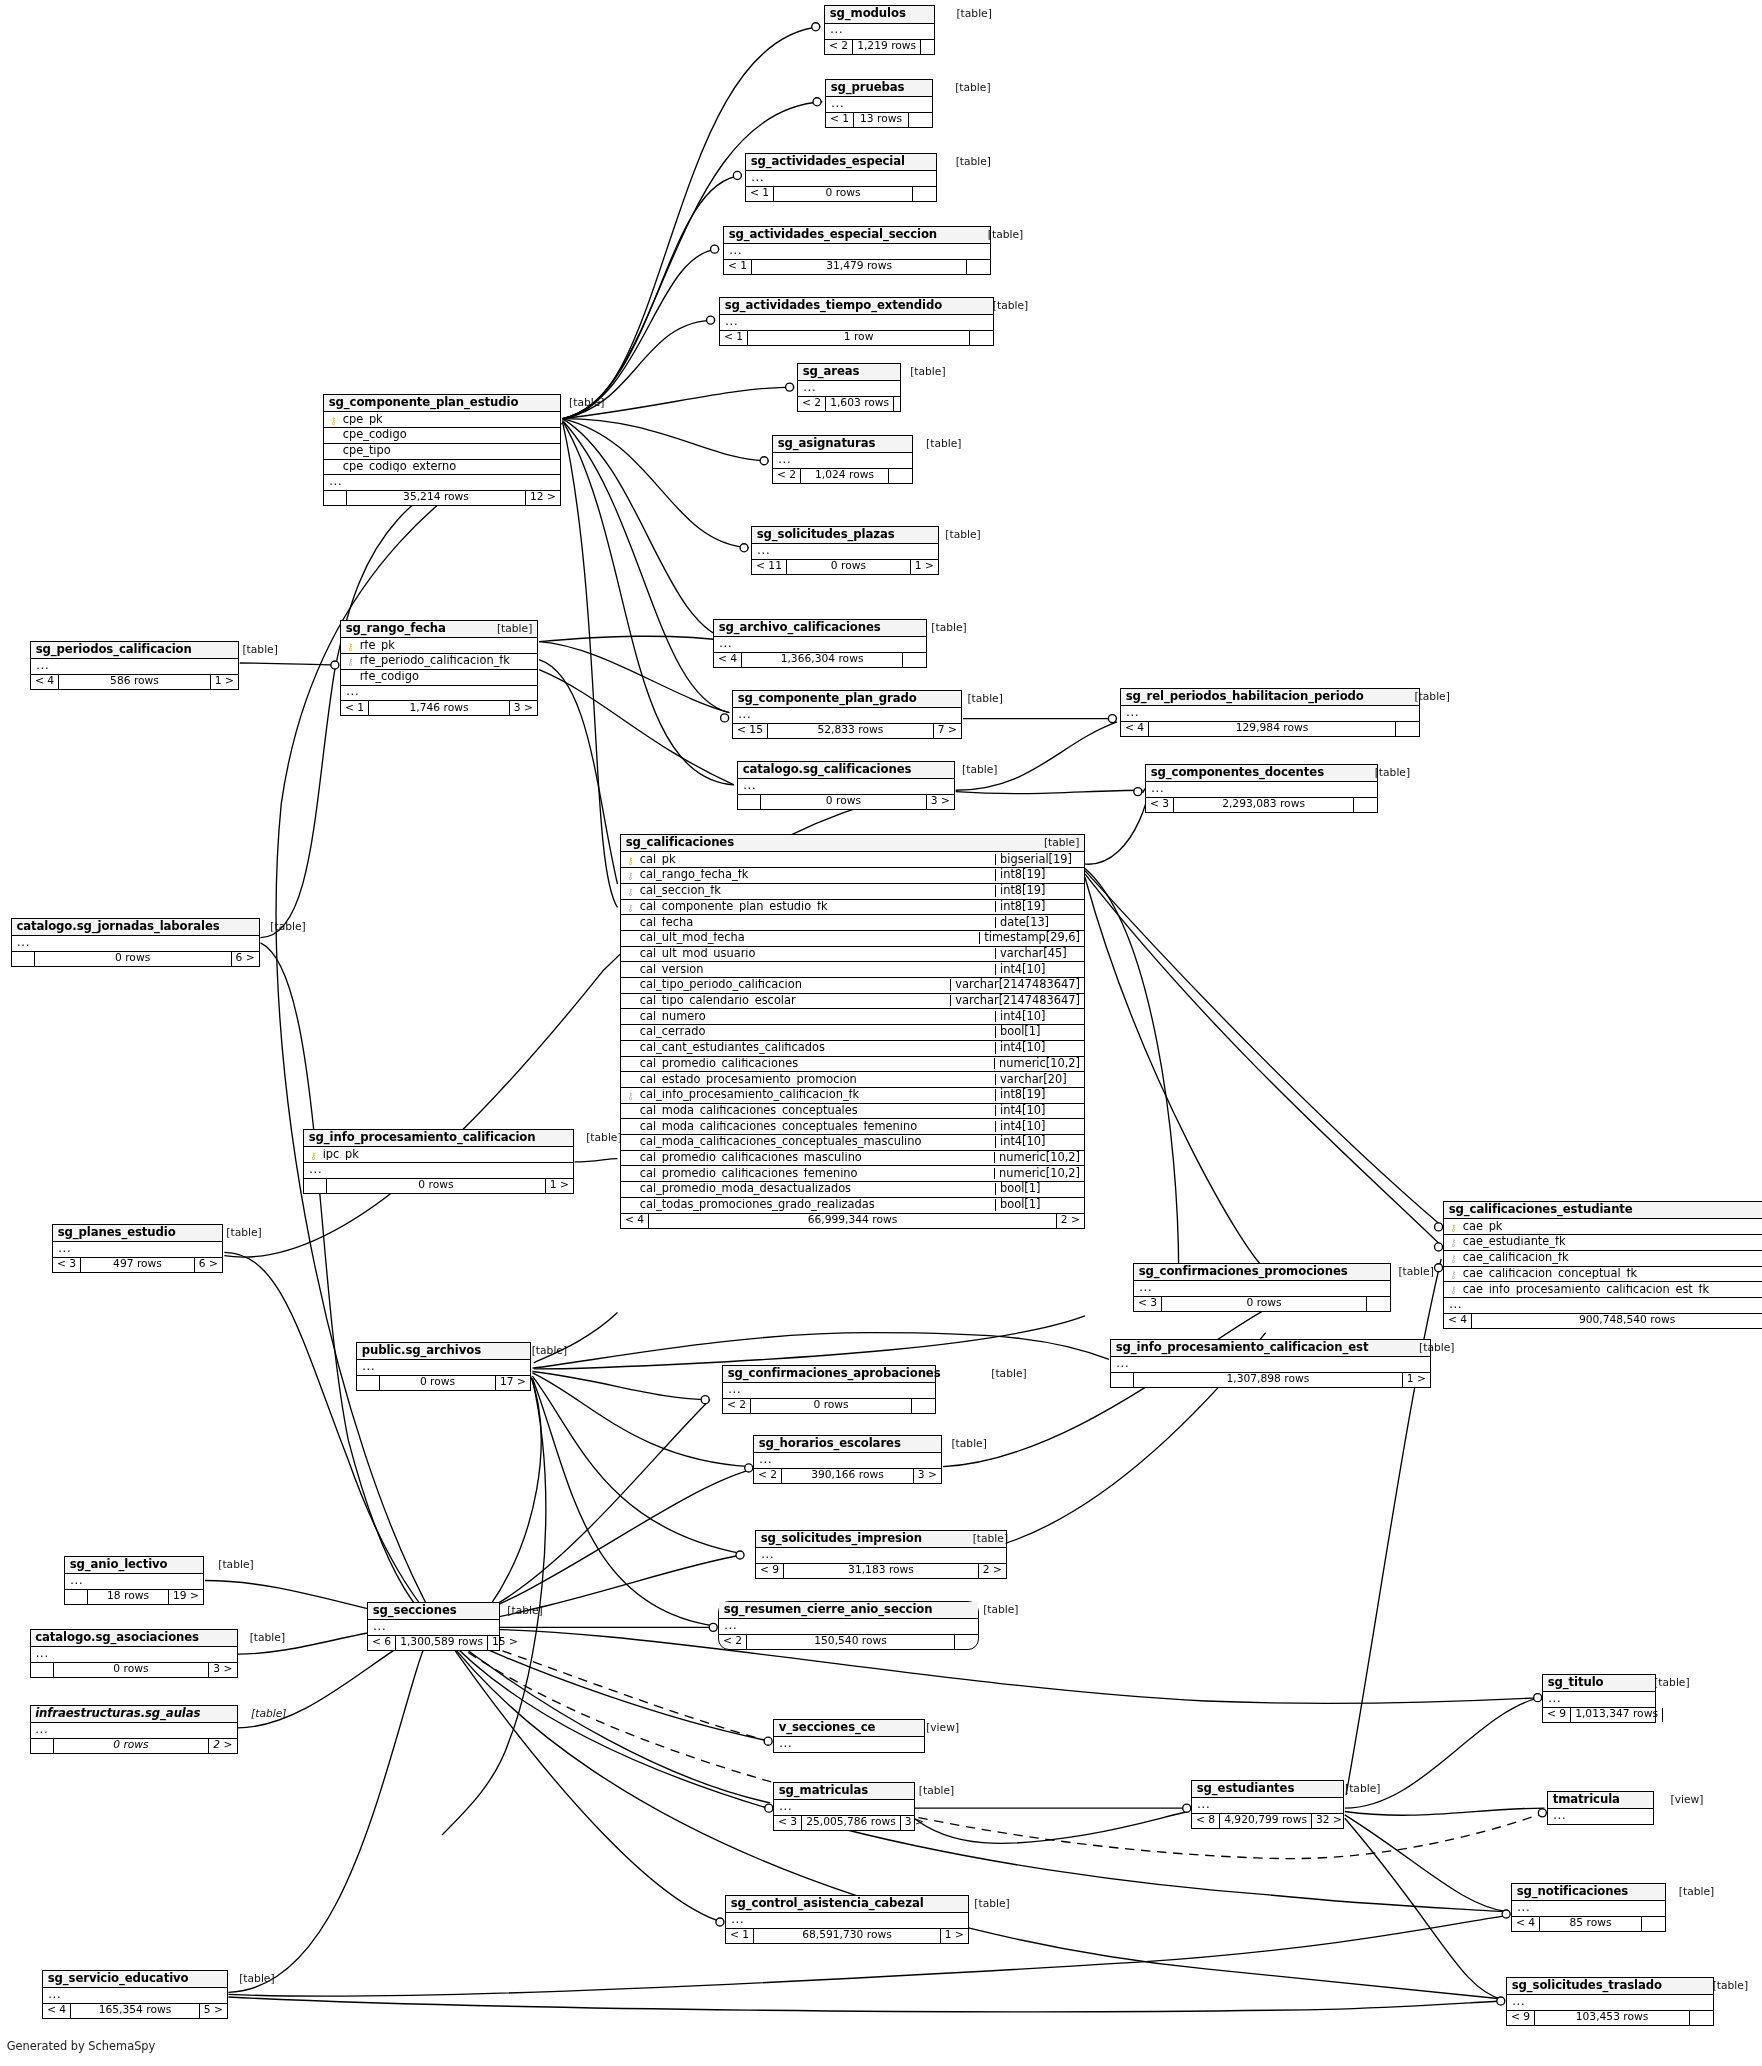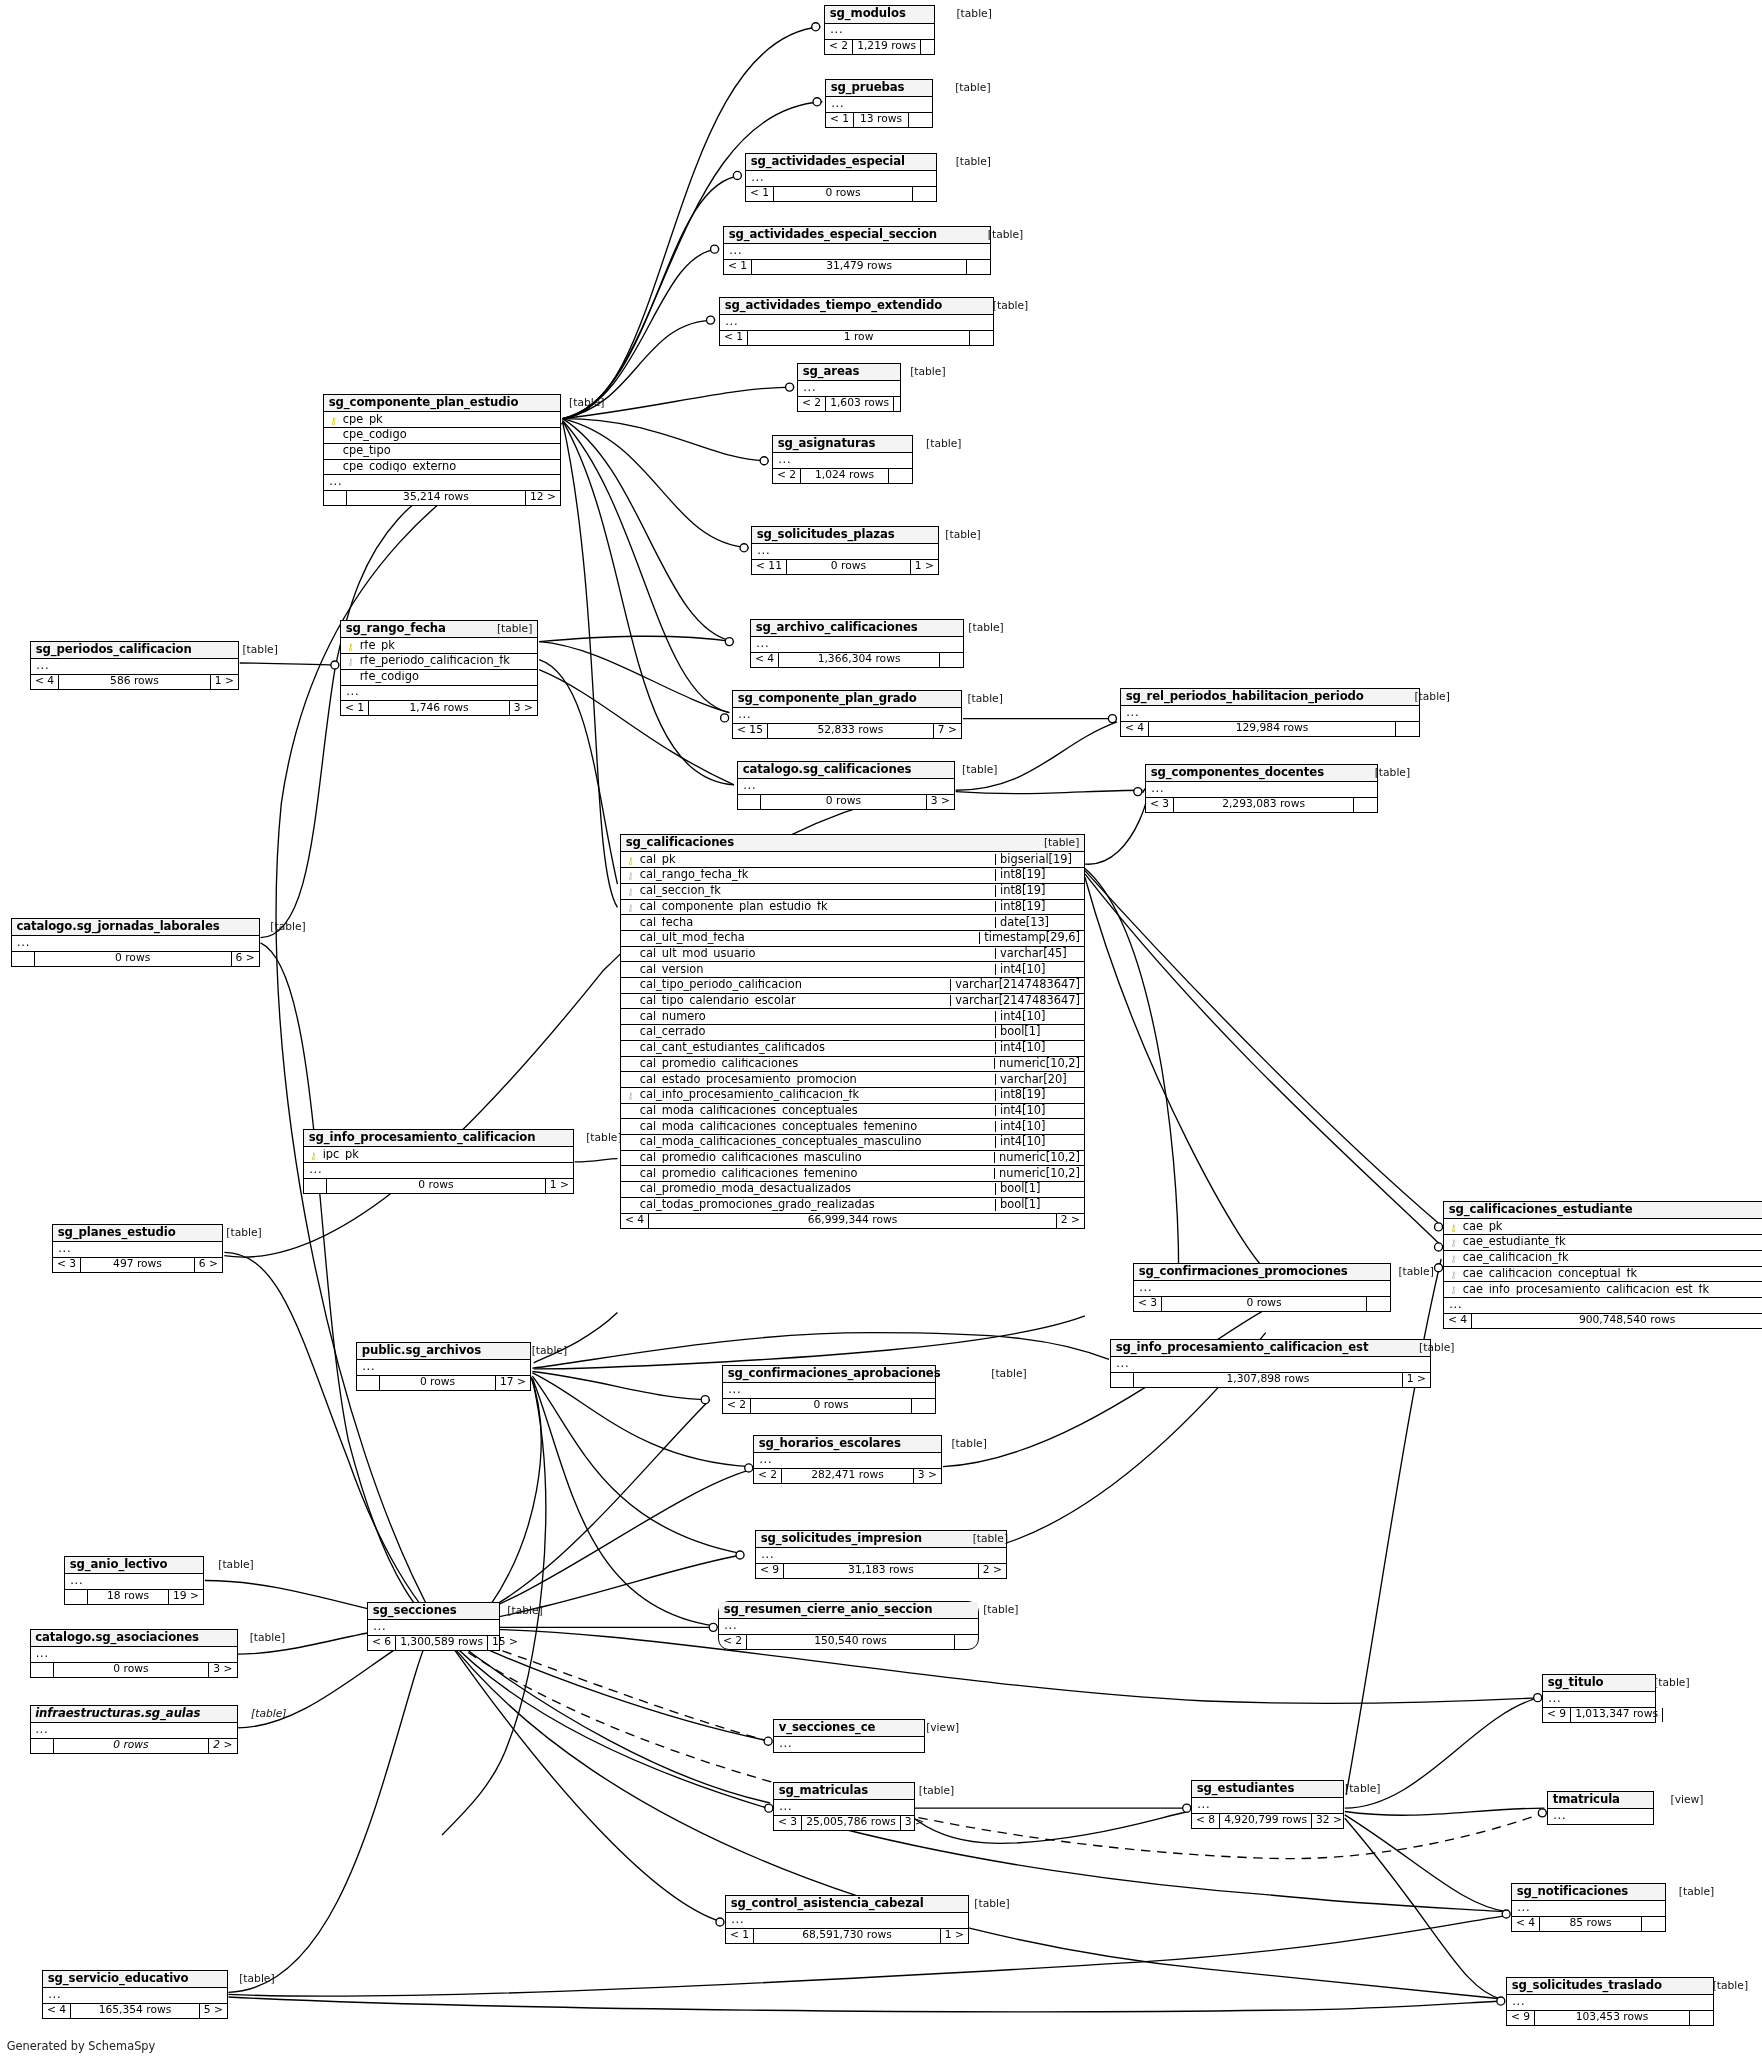--- a/index.html
+++ b/index.html
@@ -453,21 +453,21 @@
         <div class="n-col ellip">
           <span class="cname" style="padding-left: 1.3px;">...</span>
         </div>
       </div>
       <div class="n-foot">
         <div class="f-left">&lt; 1</div>
         <div class="f-mid">1,746 rows</div>
         <div class="f-right">3 &gt;</div>
       </div>
     </div>
-    <div class="node thin" style="left: 750px; top: 619px; width: 214px;">
+    <div class="node thin" style="left: 713px; top: 619px; width: 214px;">
       <div class="n-head">
         <span class="n-title">sg_archivo_calificaciones</span>
         <span class="n-kind">[table]</span>
       </div>
       <div class="n-cols">
         <div class="n-col ellip">
           <span class="cname" style="padding-left: 1.3px;">...</span>
         </div>
       </div>
       <div class="n-foot">
@@ -825,21 +825,21 @@
         <span class="n-title">sg_horarios_escolares</span>
         <span class="n-kind">[table]</span>
       </div>
       <div class="n-cols">
         <div class="n-col ellip">
           <span class="cname" style="padding-left: 1.3px;">...</span>
         </div>
       </div>
       <div class="n-foot">
         <div class="f-left">&lt; 2</div>
-        <div class="f-mid">282,471 rows</div>
+        <div class="f-mid">390,166 rows</div>
         <div class="f-right">3 &gt;</div>
       </div>
     </div>
     <div class="node thin" style="left: 755px; top: 1530px; width: 252px;">
       <div class="n-head">
         <span class="n-title">sg_solicitudes_impresion</span>
         <span class="n-kind">[table]</span>
       </div>
       <div class="n-cols">
         <div class="n-col ellip">

